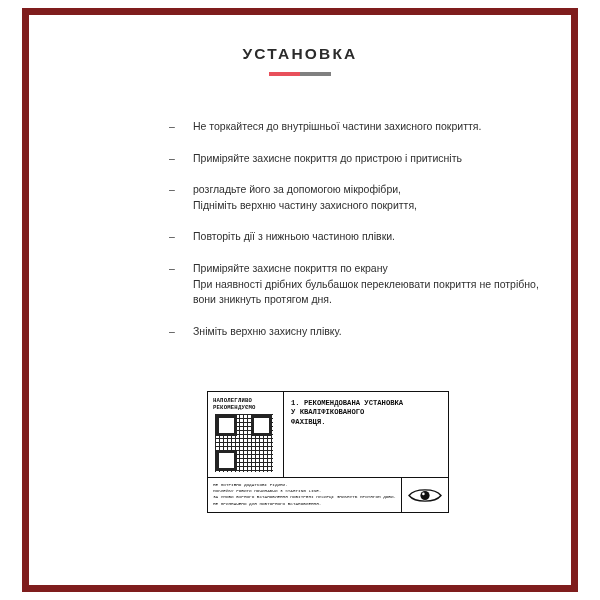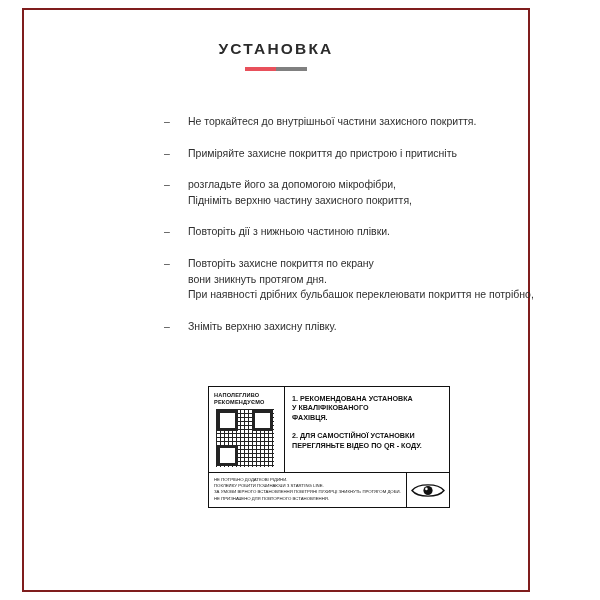--- a/index.html
+++ b/index.html
@@ -17,23 +17,23 @@
     position: relative;
     width: 600px;
     height: 600px;
     background: #ffffff;
     box-sizing: border-box;
   }
   .sheet {
     position: absolute;
     left: 22px;
     top: 8px;
-    width: 508px;
+    width: 556px;
     height: 584px;
-    border: 2px solid #7f1d1d;
+    border: 7px solid #7f1d1d;
     box-sizing: border-box;
     background: #fff;
     padding-left: 38px;
   }
   .title {
     position: absolute;
     top: 30px;
     left: 0;
     width: 100%;
     text-align: center;
@@ -81,27 +81,28 @@
     font-size: 10.5px;
     line-height: 15.6px;
     color: #2f2f2f;
     white-space: nowrap;
   }
   .step.one-line .dash { top: 0; }
 
   
   .sticker {
     position: absolute;
-    left: 184px;
+    left: 178px;
     top: 376px;
     width: 242px;
     height: 122px;
     border: 1.2px solid #111;
     box-sizing: border-box;
     background: #fff;
+    font-family: Liberation Mono, monospace;
   }
   .sticker-top {
     display: flex;
     height: 86px;
     border-bottom: 1.2px solid #111;
     box-sizing: border-box;
   }
   .sticker-left {
     width: 76px;
     border-right: 1.2px solid #111;
@@ -222,23 +223,23 @@
       <div class="step one-line">
         <span class="dash">–</span>
         <div class="lines">
           <div>Повторіть дії з нижньою частиною плівки.</div>
         </div>
       </div>
 
       <div class="step">
         <span class="dash">–</span>
         <div class="lines">
-          <div>Повторіть захисне покриття по екрану</div>
+          <div>Приміряйте захисне покриття по екрану</div>
+          <div>При наявності дрібних бульбашок переклеювати покриття не потрібно,</div>
           <div>вони зникнуть протягом дня.</div>
-          <div>При наявності дрібних бульбашок переклеювати покриття не потрібно,</div>
         </div>
       </div>
 
       <div class="step one-line">
         <span class="dash">–</span>
         <div class="lines">
           <div>Зніміть верхню захисну плівку.</div>
         </div>
       </div>
 
@@ -252,24 +253,20 @@
           <div class="qr">
             <div class="qr-corner-bl"></div>
           </div>
         </div>
         <div class="sticker-right">
           <div class="blk">
             <div>1. РЕКОМЕНДОВАНА УСТАНОВКА</div>
             <div>У КВАЛІФІКОВАНОГО</div>
             <div>ФАХІВЦЯ.</div>
           </div>
-          <div class="blk second">
-            <div>2. ДЛЯ САМОСТІЙНОЇ УСТАНОВКИ</div>
-            <div>ПЕРЕГЛЯНЬТЕ ВІДЕО ПО QR - КОДУ.</div>
-          </div>
         </div>
       </div>
       <div class="sticker-bottom">
         <div class="fineprint">
           <div>НЕ ПОТРІБНО ДОДАТКОВІ РІДИНИ.</div>
           <div>ПОКЛЕЙКУ РОБИТИ ПОЧИНАЮЧИ З STARTING LINE.</div>
           <div>ЗА УМОВИ ВІРНОГО ВСТАНОВЛЕННЯ ПОВІТРЯНІ ПУХИРЦІ ЗНИКНУТЬ ПРОТЯГОМ ДОБИ.</div>
           <div>НЕ ПРИЗНАЧЕНО ДЛЯ ПОВТОРНОГО ВСТАНОВЛЕННЯ.</div>
         </div>
         <div class="eye-cell">

